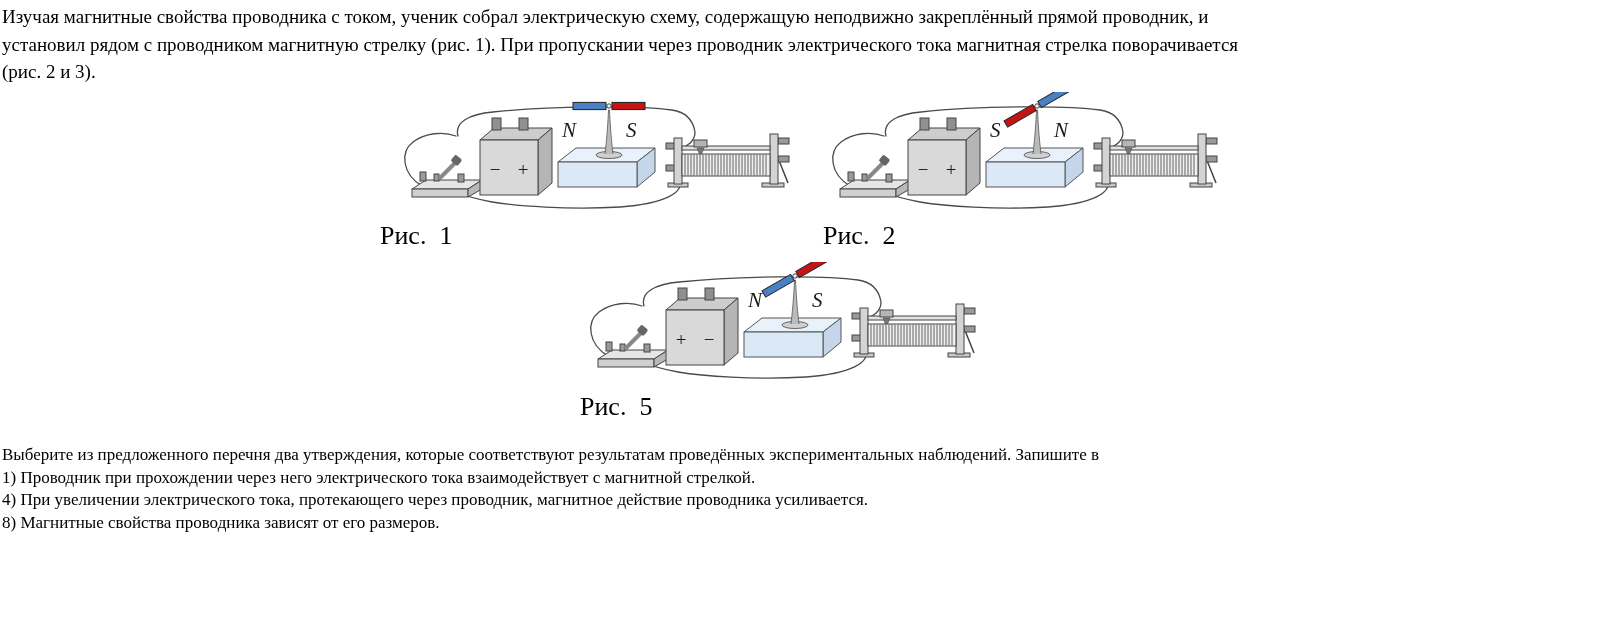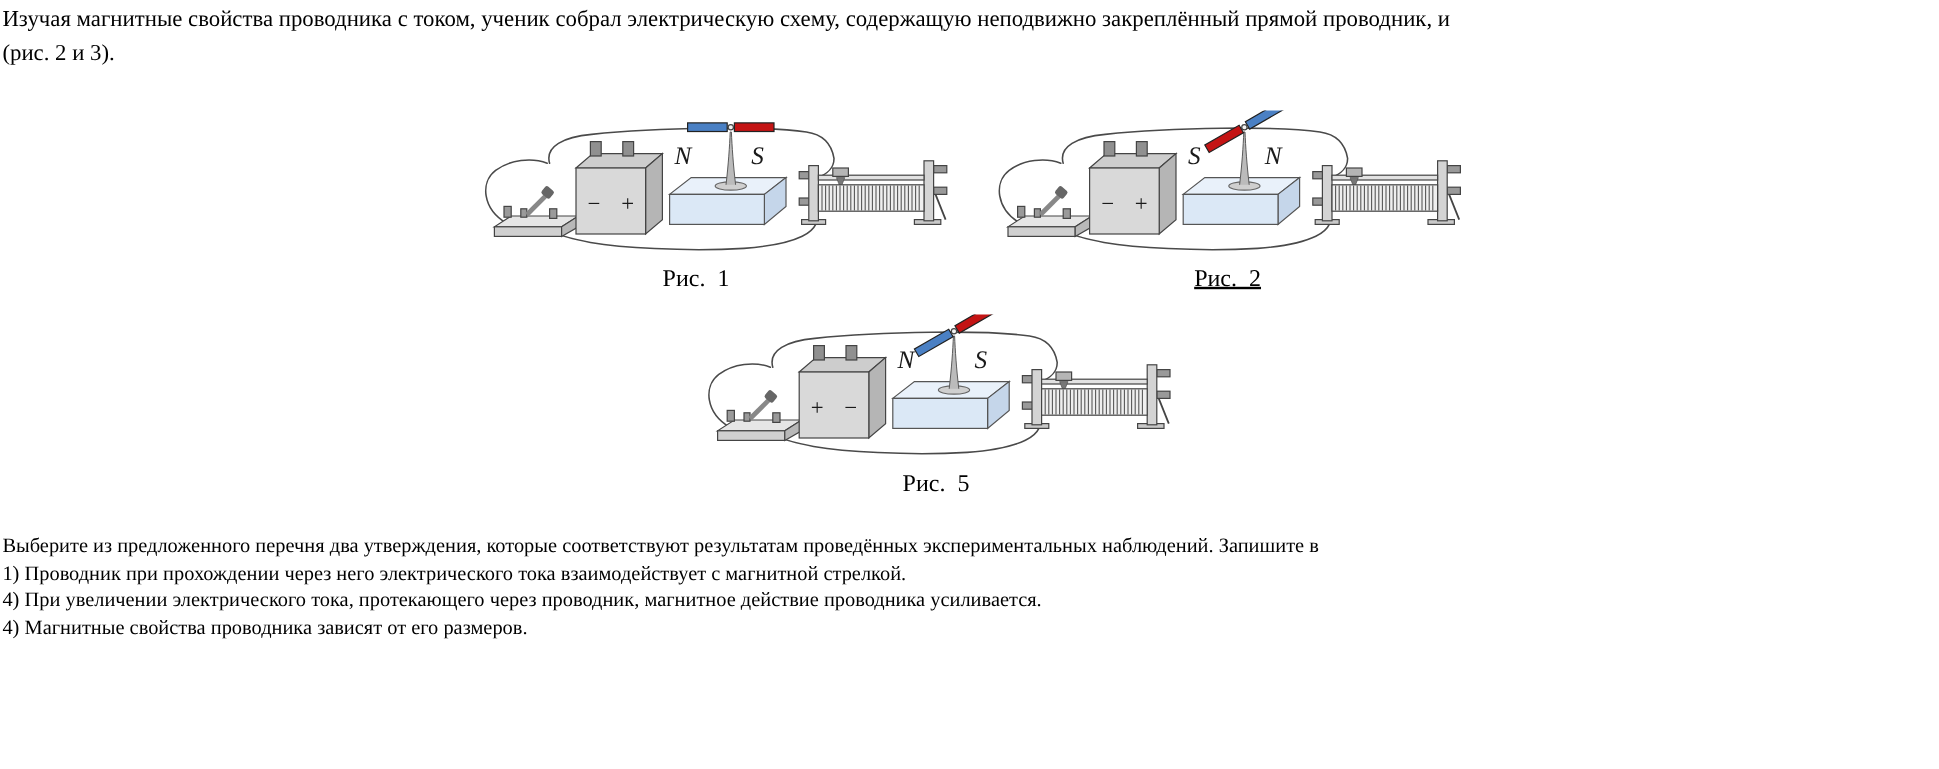--- a/index.html
+++ b/index.html
@@ -3,33 +3,34 @@
 <meta charset="utf-8">
 <style>
   html,body{margin:0;padding:0;background:#fff;}
   body{
     width:1616px;height:641px;position:relative;overflow:hidden;
     font-family:"Liberation Serif", serif;color:#000;
   }
   .toptext{position:absolute;left:2px;top:3px;font-size:19px;line-height:27.5px;white-space:nowrap;}
   .bottomtext{position:absolute;left:2px;top:444px;font-size:17px;line-height:22.6px;white-space:nowrap;}
   .figwrap{position:absolute;width:400px;height:130px;}
-  .caption{position:absolute;width:400px;text-align:center;font-size:20px;white-space:pre;}
+  .caption{position:absolute;width:400px;text-align:left;font-size:26px;white-space:pre;}
   svg{display:block;}
   svg text{font-family:"Liberation Serif", serif;}
   .pole{font-style:italic;font-size:21px;fill:#1a1a1a;}
   .bat{font-size:19px;fill:#1a1a1a;text-anchor:middle;}
   .wire{fill:none;stroke:#4a4a4a;stroke-width:1.3;stroke-linecap:round;}
   .outl{stroke:#444;stroke-width:1;}
 </style>
 </head>
 <body>
 
 <div class="toptext">
   <div>Изучая магнитные свойства проводника с током, ученик собрал электрическую схему, содержащую неподвижно закреплённый прямой проводник, и</div>
+  <div>установил рядом с проводником магнитную стрелку (рис. 1). При пропускании через проводник электрического тока магнитная стрелка поворачивается</div>
   <div>(рис. 2 и 3).</div>
 </div>
 
 <div class="figwrap" style="left:398px;top:92px;">
   <svg viewBox="0 0 400 130" width="400" height="130">
     <path class="wire" d="M 60,44 C 56,30 72,22 95,20 C 150,14 240,13 274,18 C 288,20 295,28 297,40 C 297,47 292,53 283,56"></path>
     <path class="wire" d="M 280,82 C 292,102 262,112 222,115 C 170,118 118,114 94,110 C 78,107 68,104 62,101"></path>
     <path class="wire" d="M 24,94 C 4,82 2,60 15,50 C 27,41 45,39 58,44"></path>
     <g>
       <polygon class="outl" points="14,97 70,97 84,88 28,88" fill="#e6e6e6"></polygon>
@@ -195,21 +196,21 @@
           <line x1="353" y1="62.5" x2="353" y2="83.5" stroke="#555" stroke-width="0.9"></line>
           <line x1="356" y1="62.5" x2="356" y2="83.5" stroke="#555" stroke-width="0.9"></line>
           <line x1="359" y1="62.5" x2="359" y2="83.5" stroke="#555" stroke-width="0.9"></line>
           <line x1="362" y1="62.5" x2="362" y2="83.5" stroke="#555" stroke-width="0.9"></line>
           <line x1="365" y1="62.5" x2="365" y2="83.5" stroke="#555" stroke-width="0.9"></line>
           <line x1="368" y1="62.5" x2="368" y2="83.5" stroke="#555" stroke-width="0.9"></line>
         </g>
     </g>
   </svg>
 </div>
-<div class="caption" style="left:823px;top:221px;text-decoration:underline;">Рис.  2</div>
+<div class="caption" style="left:823px;top:221px;">Рис.  2</div>
 
 <div class="figwrap" style="left:584px;top:262px;">
   <svg viewBox="0 0 400 130" width="400" height="130">
     <path class="wire" d="M 60,44 C 56,30 72,22 95,20 C 150,14 240,13 274,18 C 288,20 295,28 297,40 C 297,47 292,53 283,56"></path>
     <path class="wire" d="M 280,82 C 292,102 262,112 222,115 C 170,118 118,114 94,110 C 78,107 68,104 62,101"></path>
     <path class="wire" d="M 24,94 C 4,82 2,60 15,50 C 27,41 45,39 58,44"></path>
     <g>
       <polygon class="outl" points="14,97 70,97 84,88 28,88" fill="#e6e6e6"></polygon>
       <rect class="outl" x="14" y="97" width="56" height="8" fill="#d0d0d0"></rect>
       <polygon class="outl" points="70,97 84,88 84,97 70,105" fill="#b8b8b8"></polygon>
@@ -290,14 +291,14 @@
         </g>
     </g>
   </svg>
 </div>
 <div class="caption" style="left:580px;top:392px;">Рис.  5</div>
 
 <div class="bottomtext">
   <div>Выберите из предложенного перечня два утверждения, которые соответствуют результатам проведённых экспериментальных наблюдений. Запишите в</div>
   <div>1) Проводник при прохождении через него электрического тока взаимодействует с магнитной стрелкой.</div>
   <div>4) При увеличении электрического тока, протекающего через проводник, магнитное действие проводника усиливается.</div>
-  <div>4) Магнитные свойства проводника зависят от его размеров.</div>
+  <div>8) Магнитные свойства проводника зависят от его размеров.</div>
 </div>
 
 </body></html>

